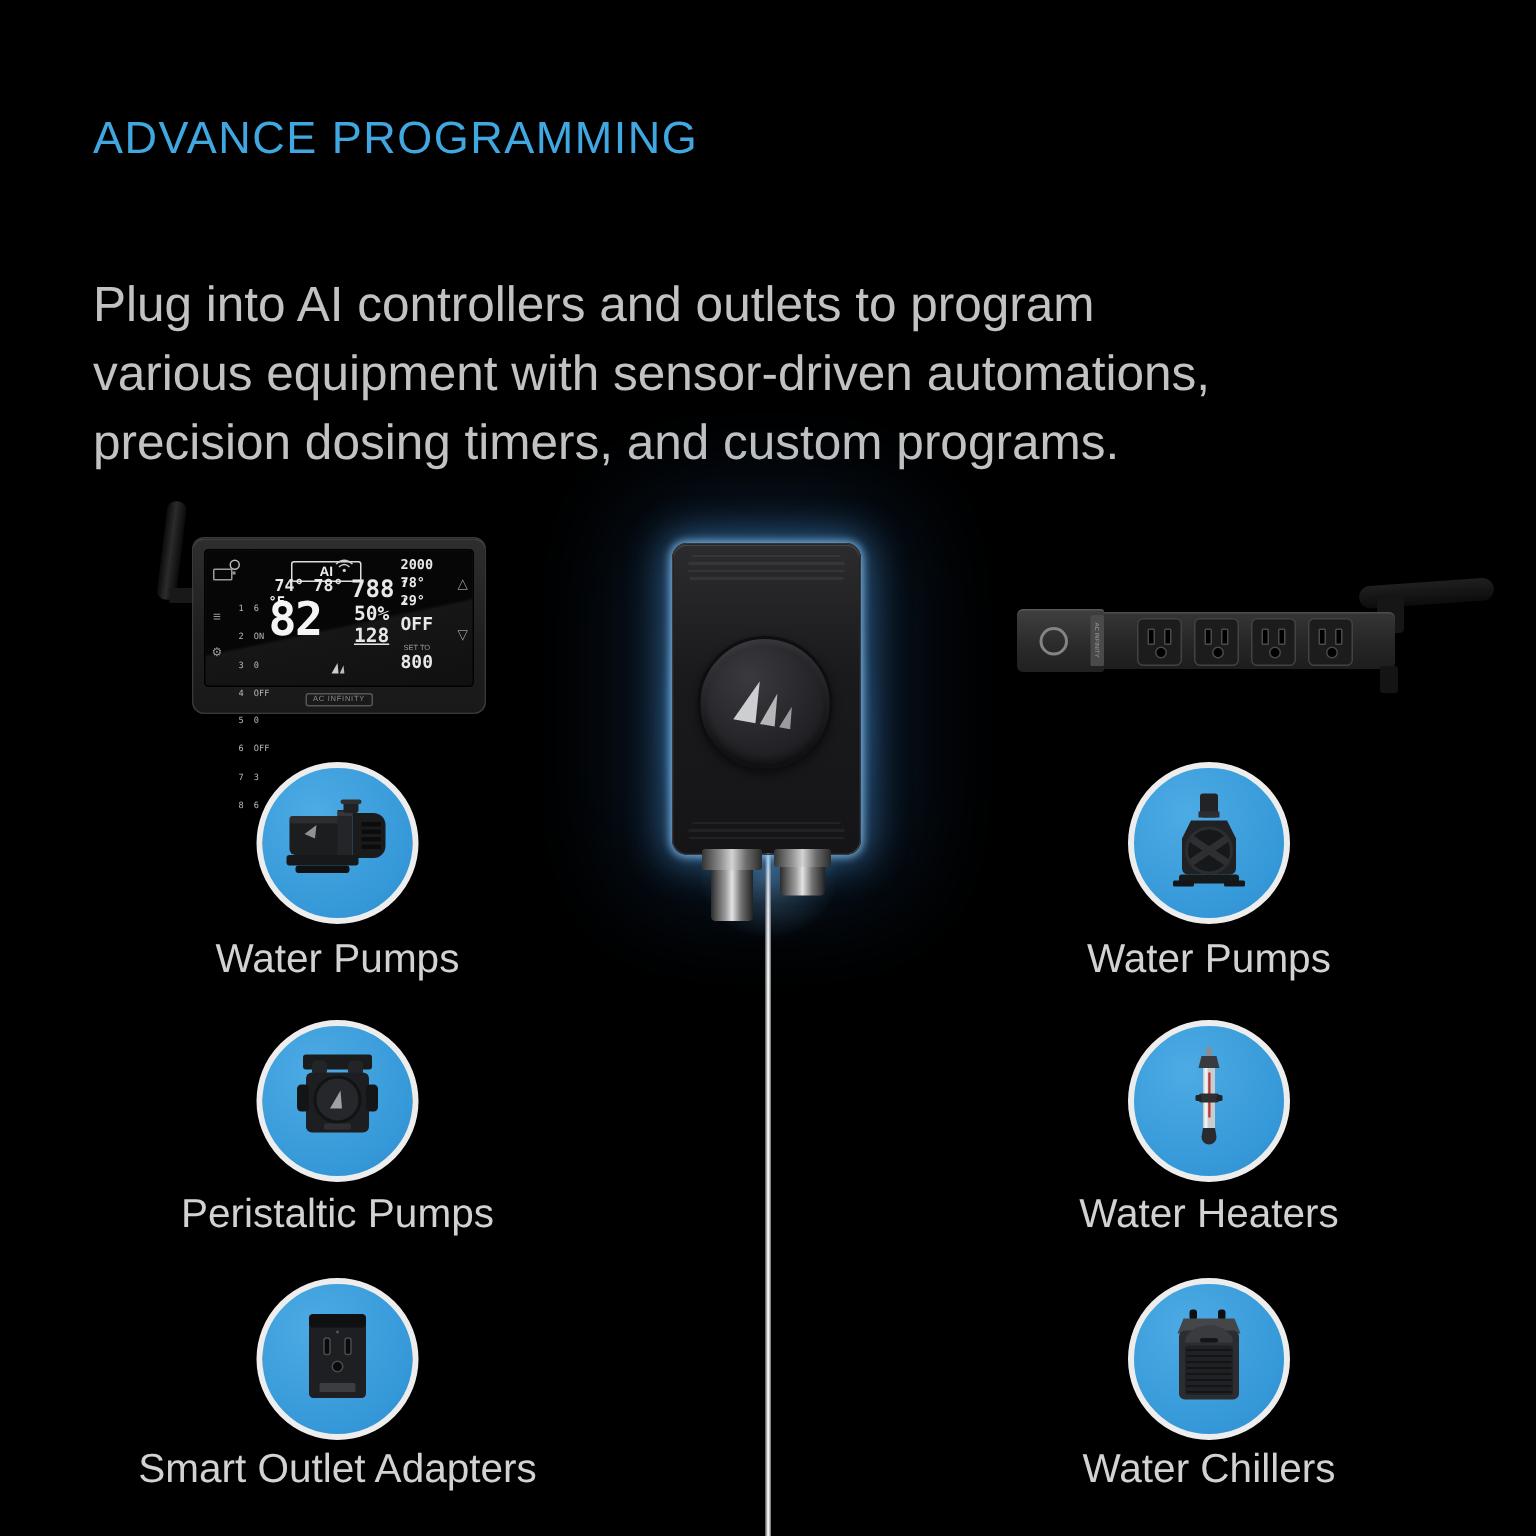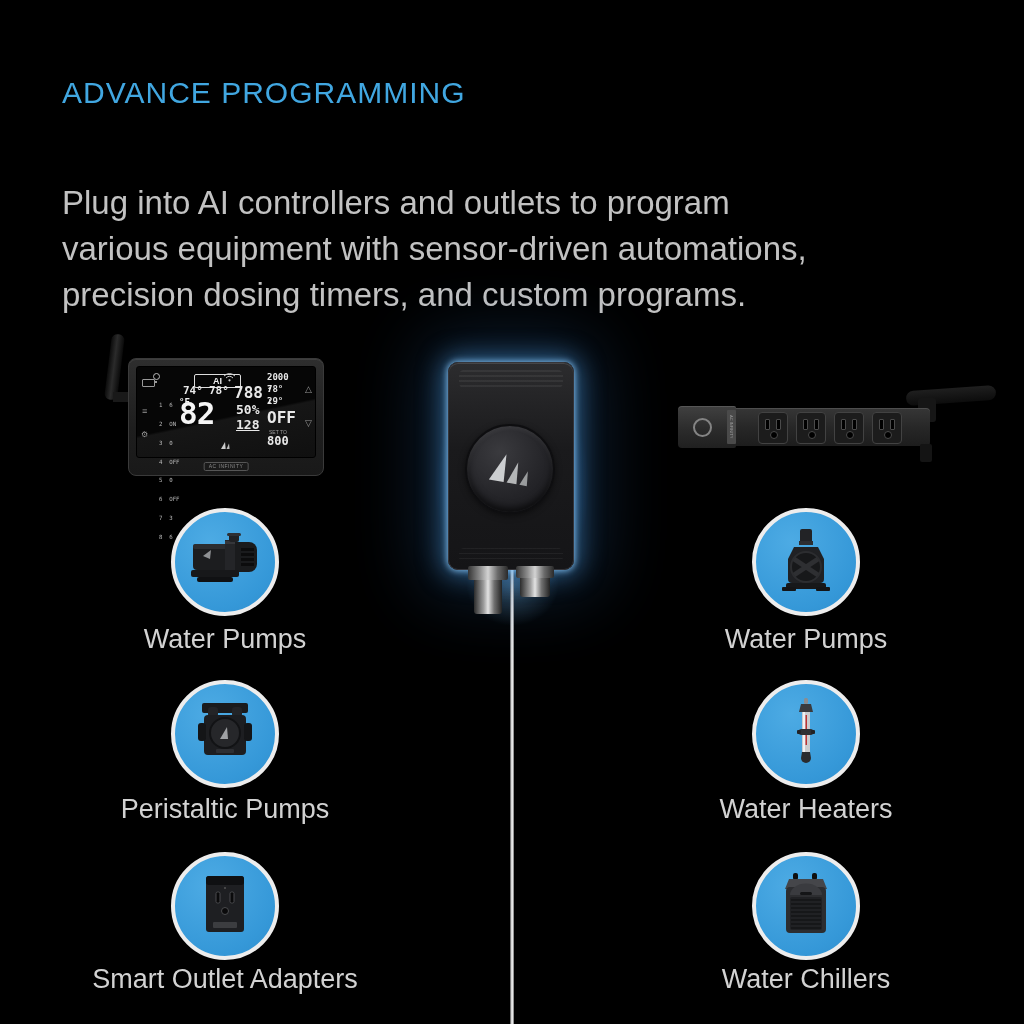--- a/index.html
+++ b/index.html
@@ -45,21 +45,21 @@
   .s-t2{left:72px;top:18px;font-size:11px;}
   .s-t3{left:97px;top:18px;font-size:16px;}
   .s-big{left:42px;top:31px;font-size:31px;letter-spacing:-1px;color:#f5f5f5;}
   .s-big .unit{font-size:9px;vertical-align:top;letter-spacing:0;}
   .s-hum{left:99px;top:36px;font-size:13px;}
   .s-co2{left:99px;top:51px;font-size:13px;text-decoration:underline;}
   .s-right{left:130px;top:0;width:46px;height:90px;}
   .s-time{left:0;top:6px;font-size:9px;}
   .s-high{left:0;top:18px;font-size:9px;}
   .s-low{left:0;top:30px;font-size:9px;}
-  .s-mode{left:0;top:43px;font-size:16px;}
+  .s-mode{left:0;top:43px;font-size:12px;}
   .s-setl{left:2px;top:62px;font-size:5px;color:#999;font-family:"Liberation Sans",sans-serif;}
   .s-setv{left:0;top:68px;font-size:12px;}
   .s-tri{right:3px;font-size:9px;color:#999;line-height:1;}
   .ctrl-brand{position:absolute;left:50%;transform:translateX(-50%);bottom:4px;font-size:5px;
     letter-spacing:.5px;color:#8a8a8a;border:1px solid #565656;border-radius:2px;padding:1px 4px;line-height:1;}
 
   
   .strip{left:670px;top:380px;width:340px;height:95px;}
   .strip .arm{position:absolute;left:236px;top:8px;width:90px;height:15px;border-radius:8px;
     background:linear-gradient(180deg,#1f1f1f,#0c0c0c);transform:rotate(-4deg);}

